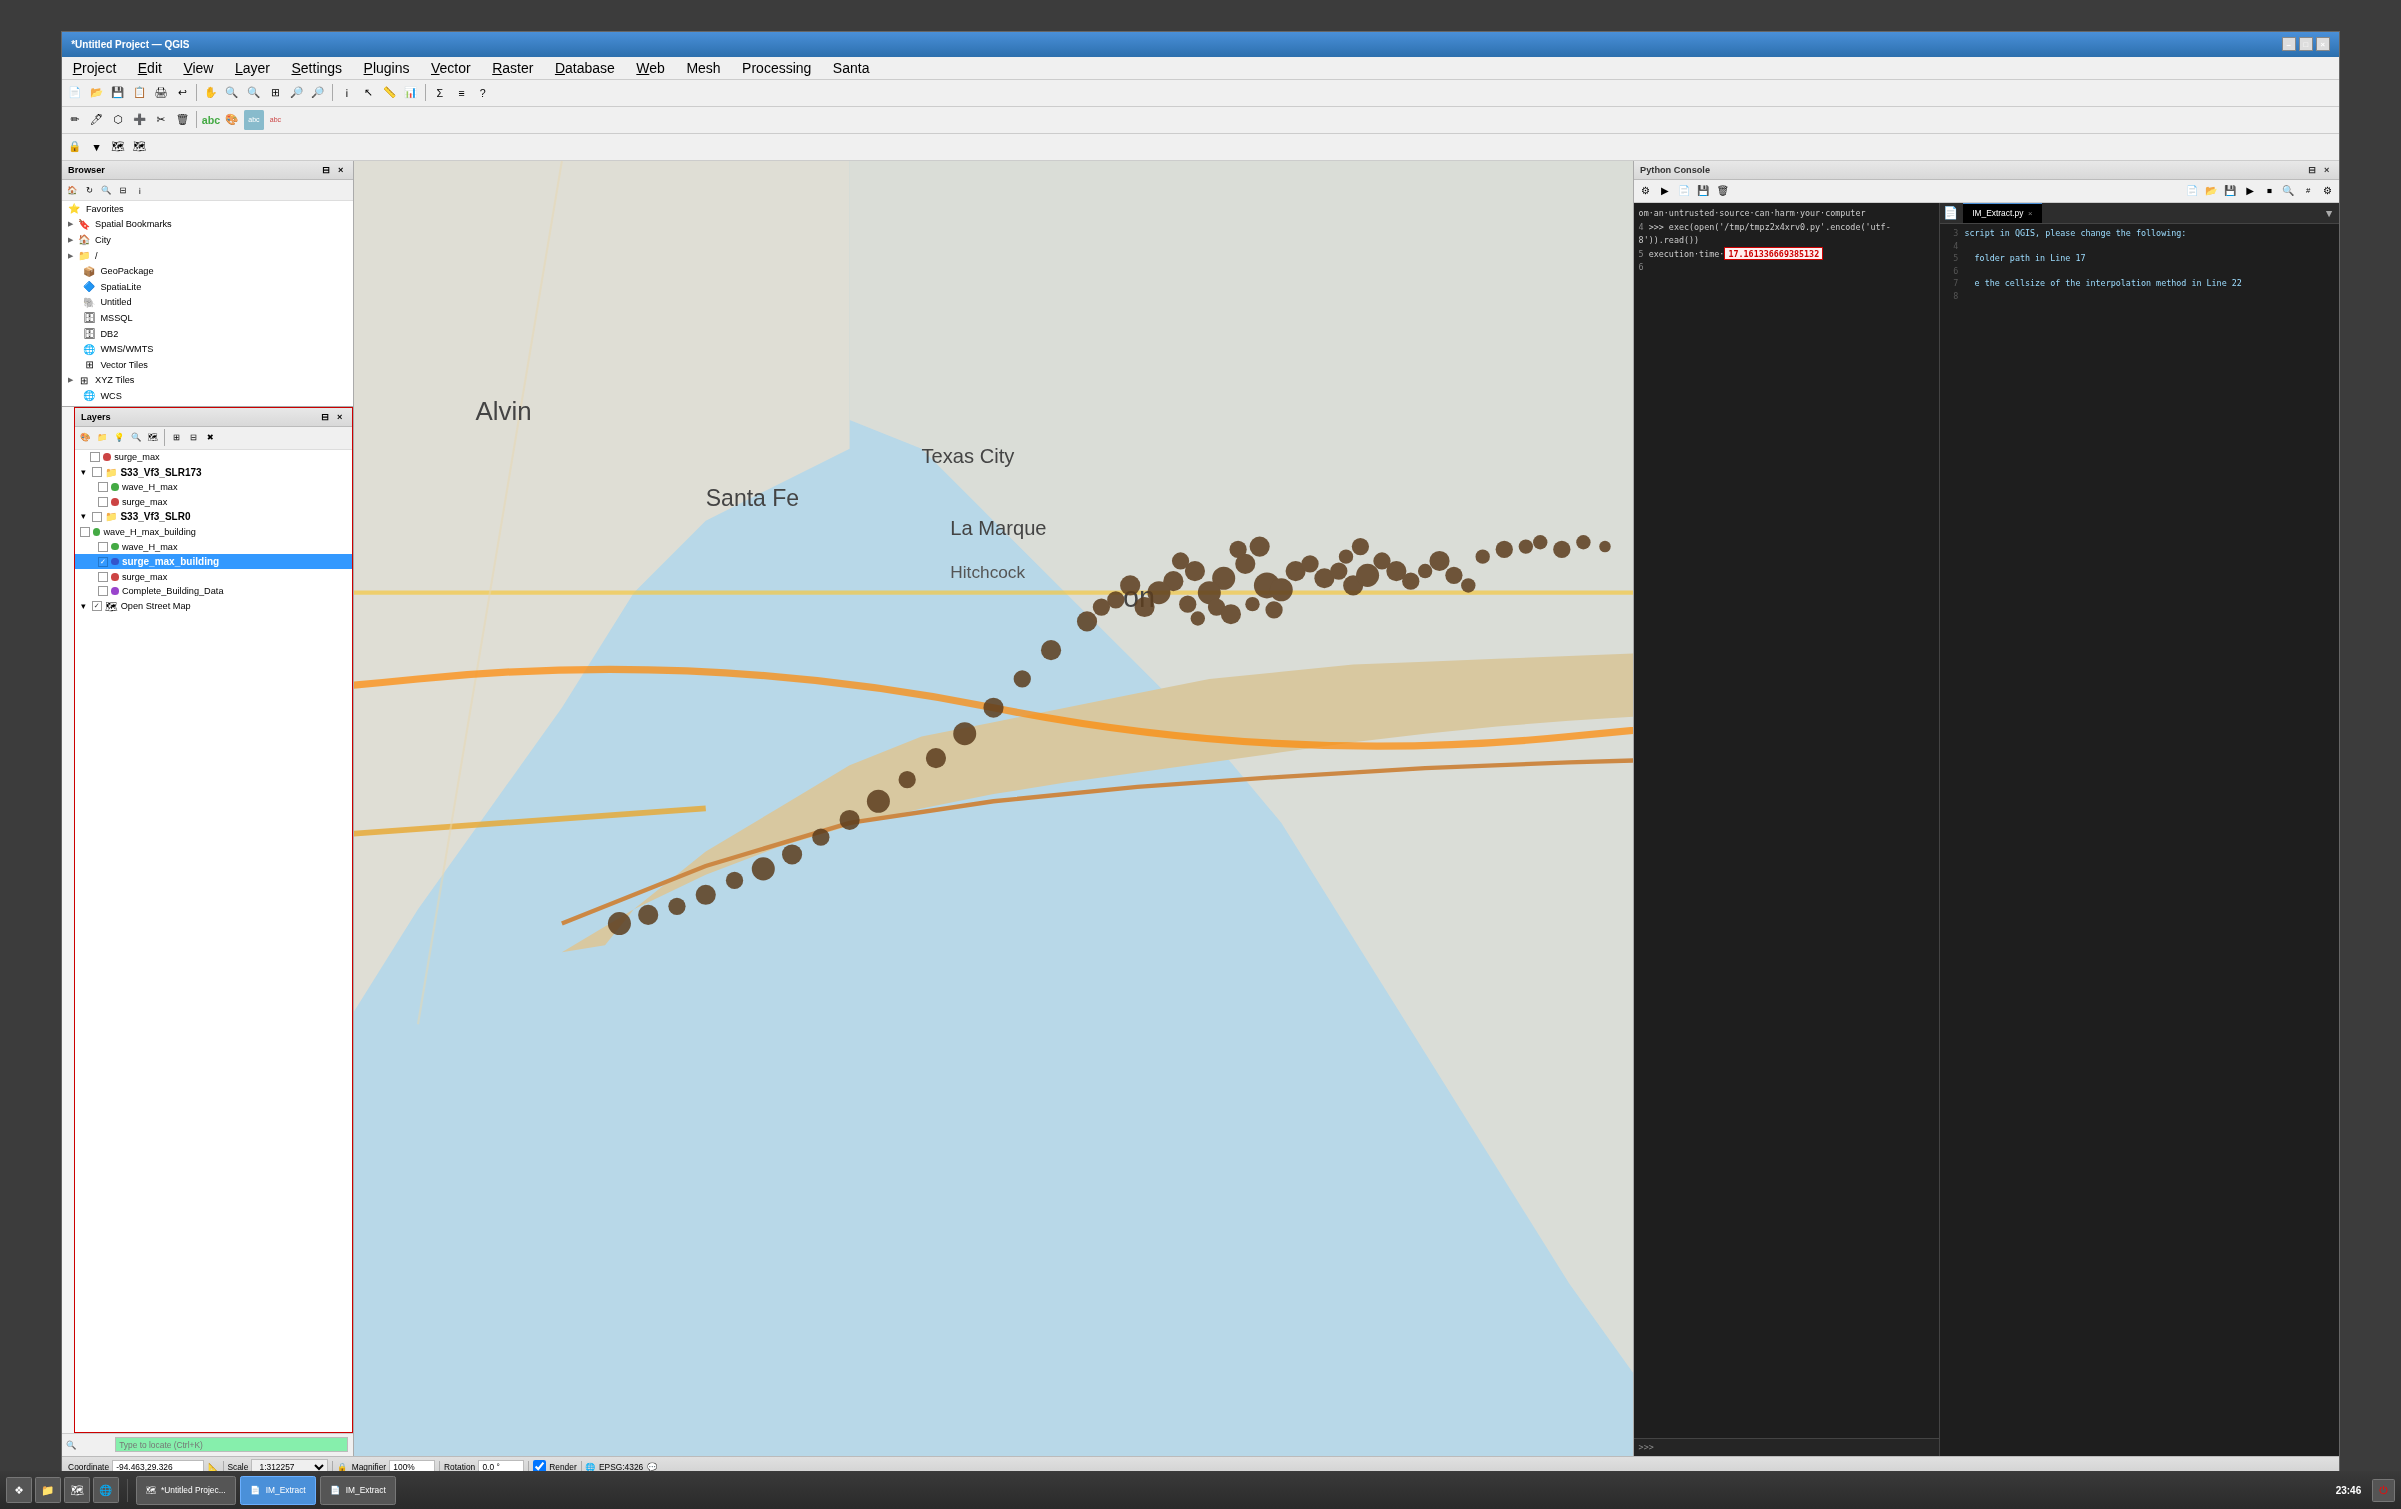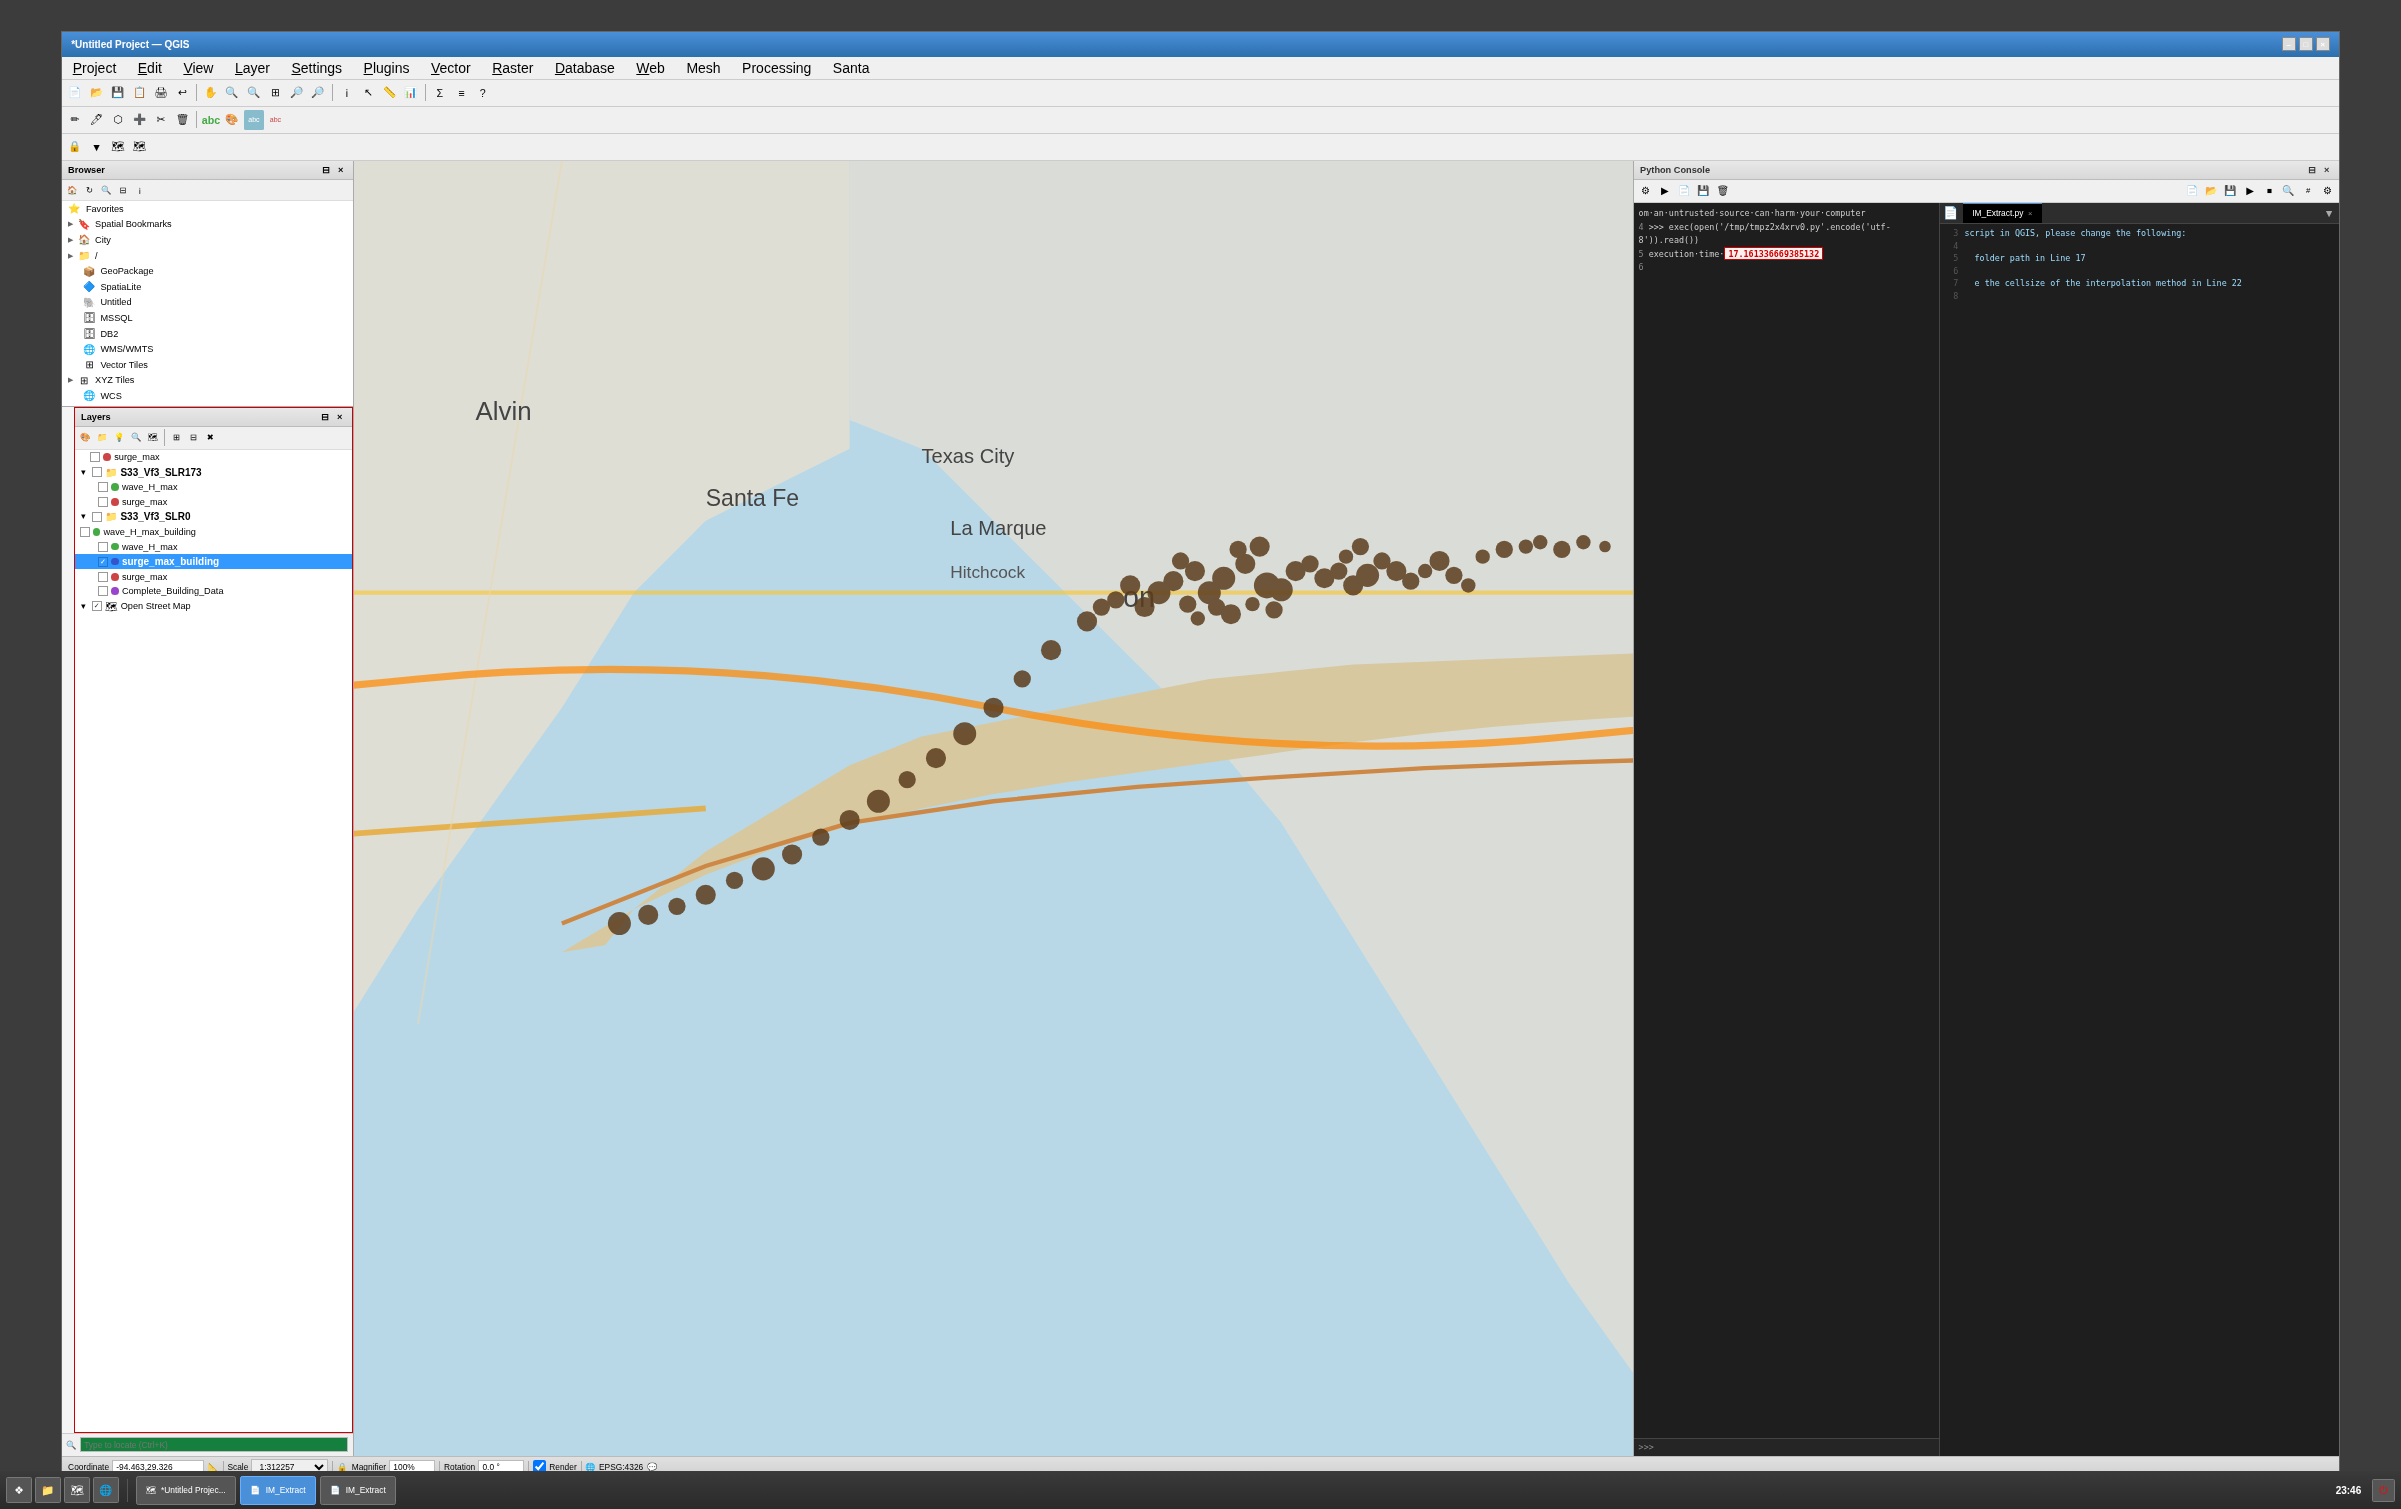--- a/index.html
+++ b/index.html
@@ -80,21 +80,21 @@
     .layer-name { font-size: 9.2px; }
     .layer-name.bold { font-weight: bold; font-size: 10px; }
     .layer-group-icon { font-size: 10px; }
     
     
     .search-bar { 
       border-top: 0.8px solid #ccc; padding: 3.1px 4.6px; background: #f0f0f0;
       display: flex; align-items: center; gap: 3.1px;
     }
     .search-input { 
-      flex: 1; border: 0.8px solid #bbb; padding: 1.5px 3.1px; font-size: 8.4px; background: #15803d;
+      flex: 1; border: 0.8px solid #bbb; padding: 1.5px 3.1px; font-size: 8.4px; background: #86efac; margin-left: 35px;
     }
     
     
     .map-area { flex: 1; position: relative; overflow: hidden; background: #b8d8e8; }
     
     
     .right-section { width: 706px; display: flex; flex-direction: column; border-left: 0.8px solid #aaa; }
     
     
     .python-console { flex: 1; display: flex; flex-direction: column; background: #2b2b2b; }

